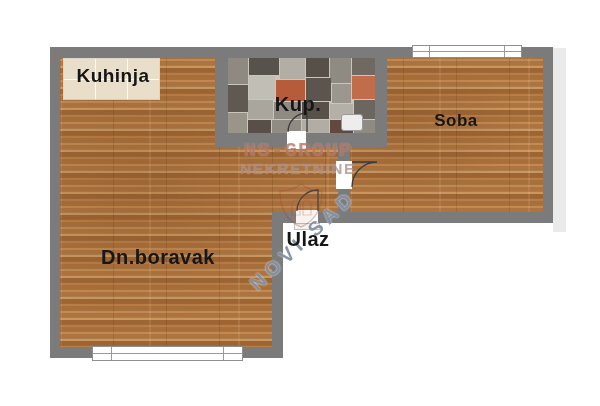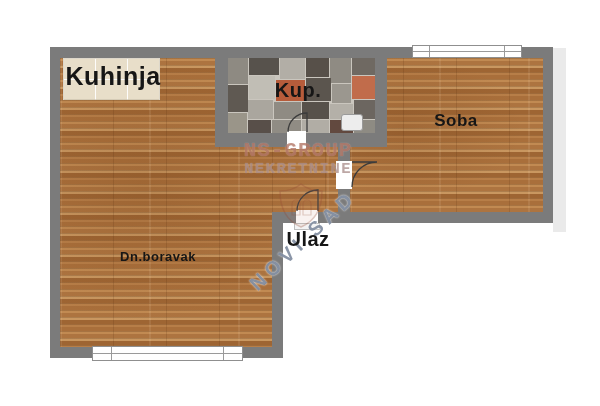--- a/index.html
+++ b/index.html
@@ -46,32 +46,32 @@
   .window .mid{position:absolute;left:0;right:0;top:45%;height:1px;background:#9a9a9a;}
   .window .cap-l,.window .cap-r{position:absolute;top:0;bottom:0;width:1px;background:#9a9a9a;}
   
   .threshold{position:absolute;background:#ffffff;}
   .sill{position:absolute;background:#f3f3f3;border:1px solid #bdbdbd;box-sizing:border-box;}
   .fixture{position:absolute;background:#ededed;border:1px solid #9a9a9a;border-radius:3px;box-sizing:border-box;}
   svg.overlay{position:absolute;left:0;top:0;pointer-events:none;}
   
   .room-label{
     position:absolute;text-align:center;color:#161616;
-    font-weight:bold;font-size:25px;line-height:22px;letter-spacing:.5px;
+    font-weight:bold;font-size:19px;line-height:22px;letter-spacing:.5px;
   }
   
   .wm{position:absolute;text-align:center;font-weight:bold;pointer-events:none;}
   .wm-brand{
     left:212px;top:139px;width:172px;
     font-family:Liberation Mono, monospace;font-size:21px;letter-spacing:1px;
     color:rgba(158,84,66,.62);text-shadow:0 0 1px rgba(245,235,225,.55);
   }
   .wm-type{
     left:212px;top:160px;width:172px;
-    font-family:Liberation Mono, monospace;font-size:15.5px;letter-spacing:1.5px;
+    font-family:Liberation Sans, sans-serif;font-size:15.5px;letter-spacing:1.5px;
     color:rgba(148,114,112,.60);text-shadow:0 0 1px rgba(245,240,235,.5);
   }
   .wm-city{
     left:215px;top:229px;width:176px;
     font-size:20px;letter-spacing:5px;color:rgba(118,130,152,.85);
     transform:rotate(-43deg);text-shadow:0 0 2px rgba(255,255,255,.9);
   }
   .wm-shield{left:276px;top:182px;opacity:.55;}
 </style>
 </head>
@@ -154,18 +154,18 @@
   <div class="wm wm-brand">NS-GROUP</div>
   <div class="wm wm-type">NEKRETNINE</div>
   <svg class="abs wm-shield" width="50" height="46">
     <path d="M25 2 C31 7 39 9 46 9 C46 26 39 39 25 45 C11 39 4 26 4 9 C11 9 19 7 25 2 Z" fill="rgba(195,125,100,0.18)" stroke="rgba(150,75,55,0.55)" stroke-width="1.5"></path>
     <path d="M16 33 v-11 a4 4 0 0 1 8 0 v11 z" fill="none" stroke="rgba(150,75,55,0.5)" stroke-width="1.2"></path>
     <path d="M27 33 v-11 a4 4 0 0 1 8 0 v11 z" fill="none" stroke="rgba(150,75,55,0.5)" stroke-width="1.2"></path>
   </svg>
   <div class="wm wm-city">NOVI SAD</div>
 
   <div class="room-label" style="left:63px;top:65px;width:100px;">Kuhinja</div>
-  <div class="room-label" style="left:258px;top:79px;width:80px;font-size:20px;">Kup.</div>
+  <div class="room-label" style="left:258px;top:93px;width:80px;font-size:20px;">Kup.</div>
   <div class="room-label" style="left:406px;top:110px;width:100px;font-size:17px;">Soba</div>
-  <div class="room-label" style="left:88px;top:246px;width:140px;font-size:13px;">Dn.boravak</div>
+  <div class="room-label" style="left:88px;top:246px;width:140px;font-size:20px;">Dn.boravak</div>
   <div class="room-label" style="left:268px;top:228px;width:80px;font-size:20px;">Ulaz</div>
 
 </div>
 
 </body></html>

